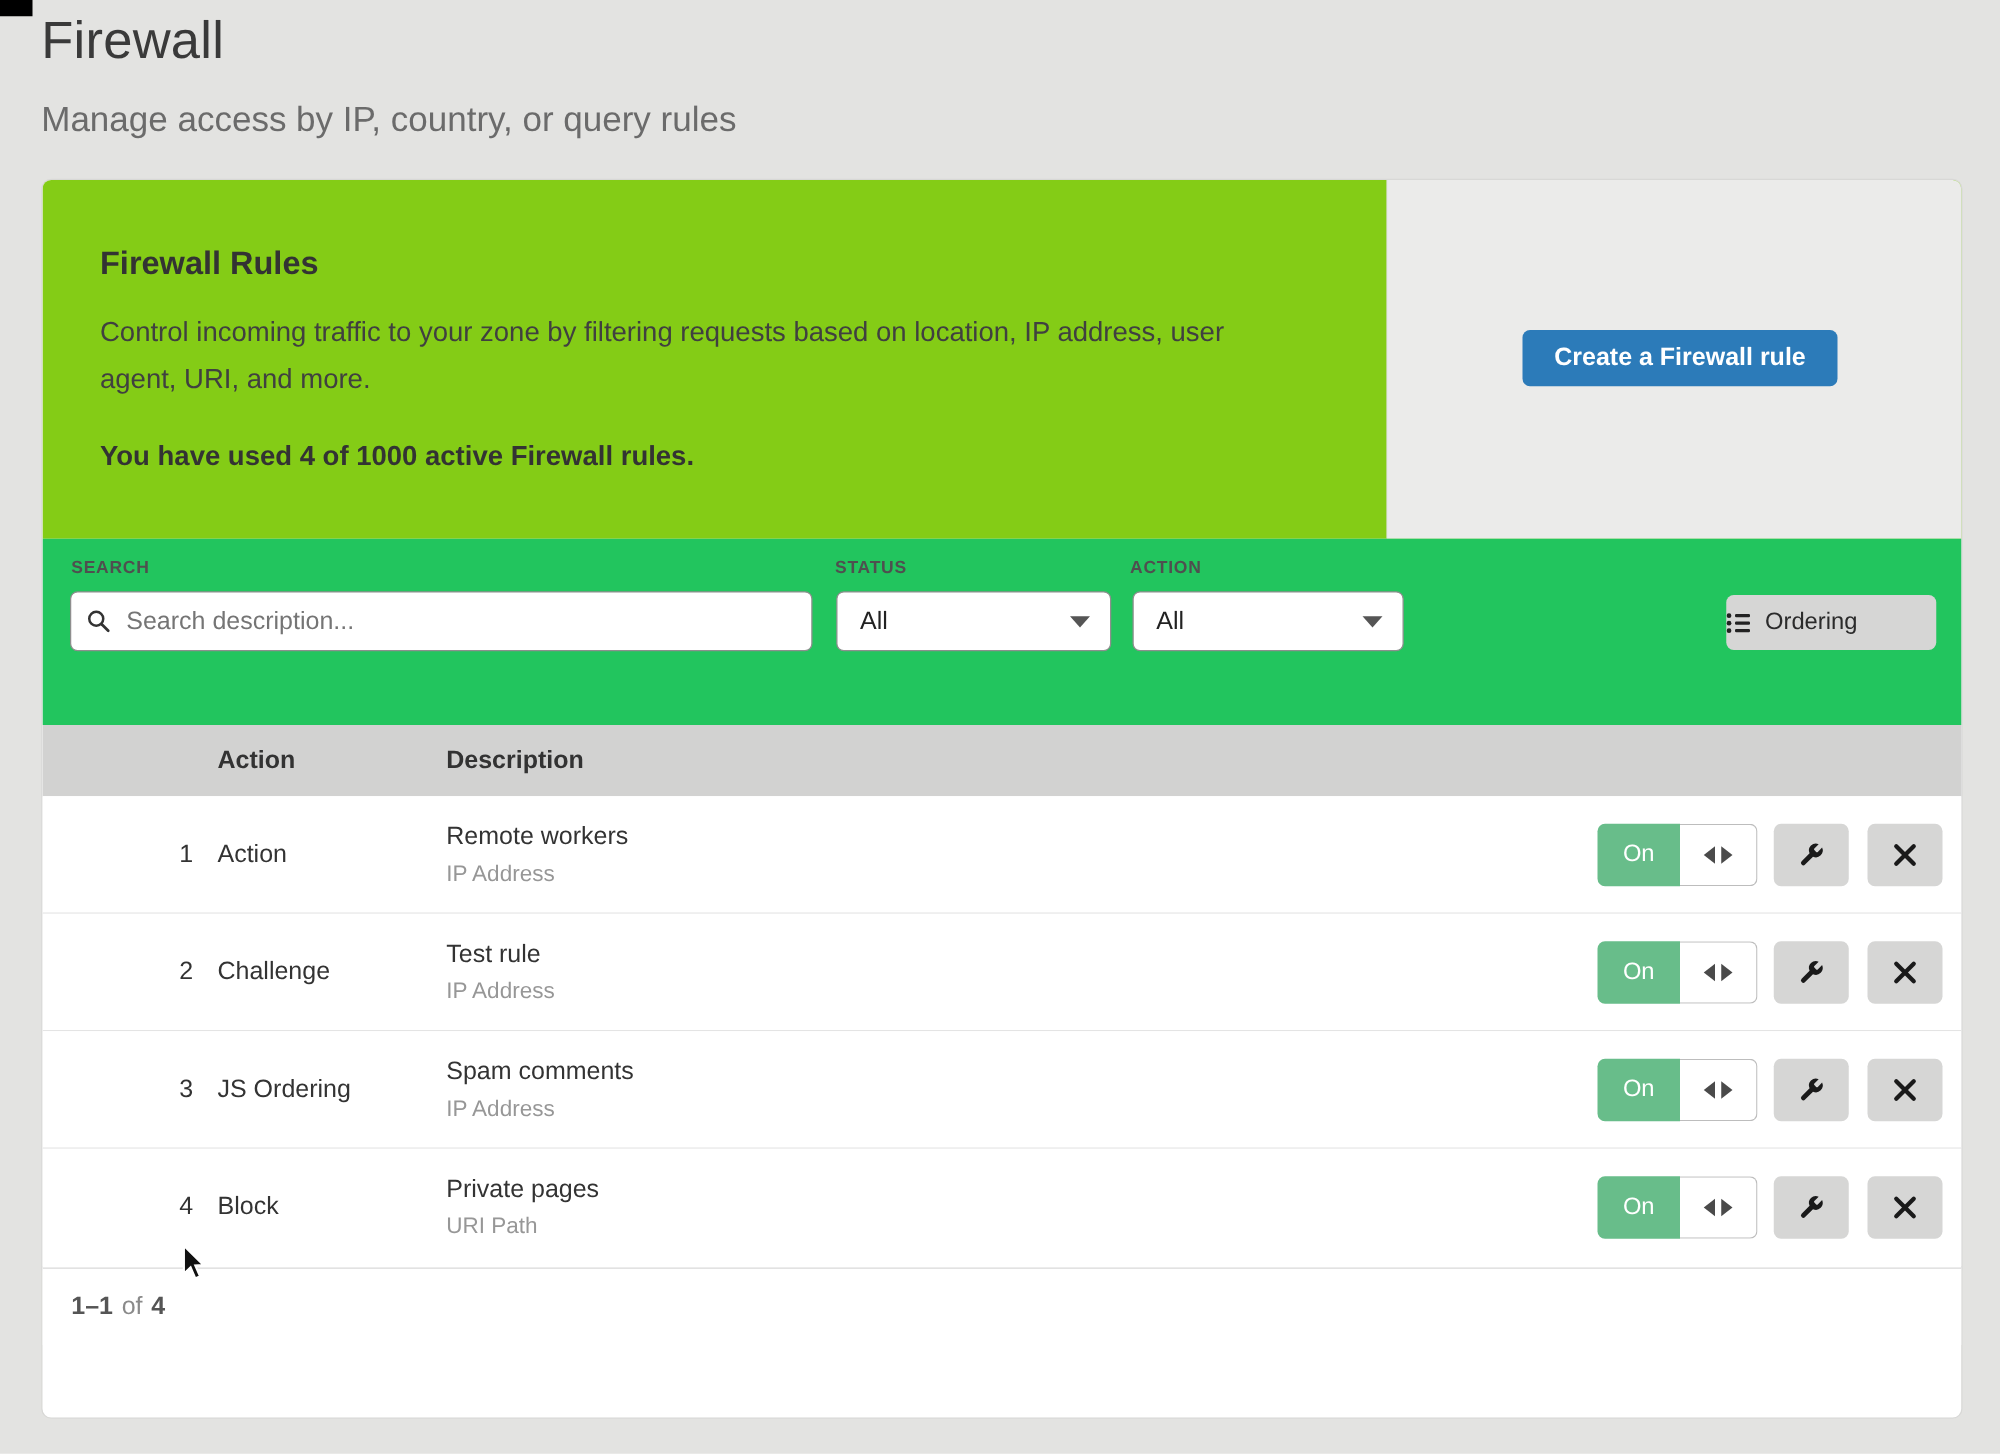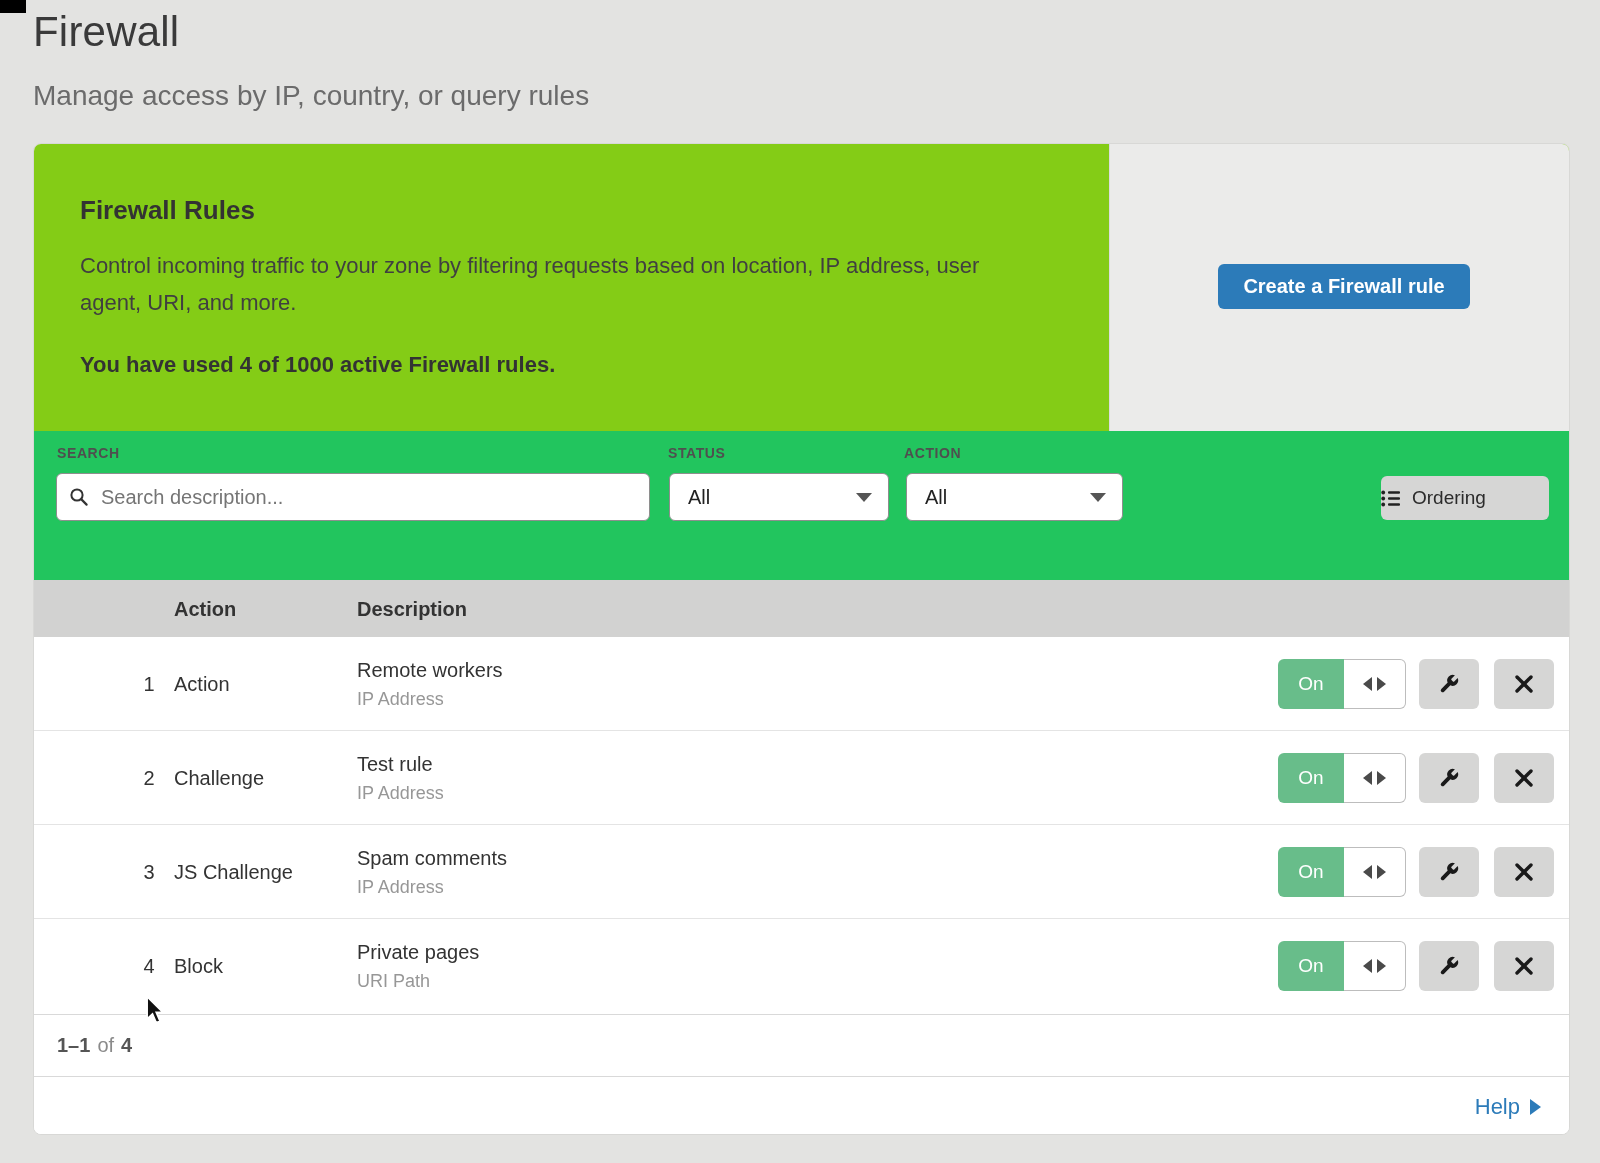--- a/index.html
+++ b/index.html
@@ -222,21 +222,21 @@
       <button class="icon-btn btn-delete">
         <svg width="20" height="20" viewBox="0 0 20 20">
             <line x1="3" y1="3" x2="17" y2="17" stroke="#1a1a1a" stroke-width="3.4" stroke-linecap="round"></line>
             <line x1="17" y1="3" x2="3" y2="17" stroke="#1a1a1a" stroke-width="3.4" stroke-linecap="round"></line>
           </svg>
       </button>
     </div>
 
     <div class="row">
       <div class="cell-num">3</div>
-      <div class="cell-action">JS Challenge</div>
+      <div class="cell-action">JS Ordering</div>
       <div class="cell-desc">
         <div class="desc-title">Spam comments</div>
         <div class="desc-sub">IP Address</div>
       </div>
       <div class="toggle">
         <span class="toggle-on">On</span>
         <span class="toggle-off">
             <span class="tri-left"></span>
             <span class="tri-right"></span>
           </span>
@@ -282,24 +282,18 @@
     </div>
 
   </div>
 
   <div class="pagination">
     <span class="pg-bold">1–1</span>
     <span class="pg-of">of</span>
     <span class="pg-bold">4</span>
   </div>
 
-  <div class="card-footer">
-    <a class="help-link">
-      <span>Help</span>
-      <span class="help-arrow"></span>
-    </a>
-  </div>
 
 </div>
 
 <svg class="cursor" width="26" height="30" viewBox="0 0 13 19">
   <path d="M1.5 1 L1.5 15.2 L4.9 12 L7.3 17.6 L9.7 16.5 L7.3 11 L11.4 10.8 Z" fill="#111" stroke="#fff" stroke-width="1.1"></path>
 </svg>
 
 </body></html>

